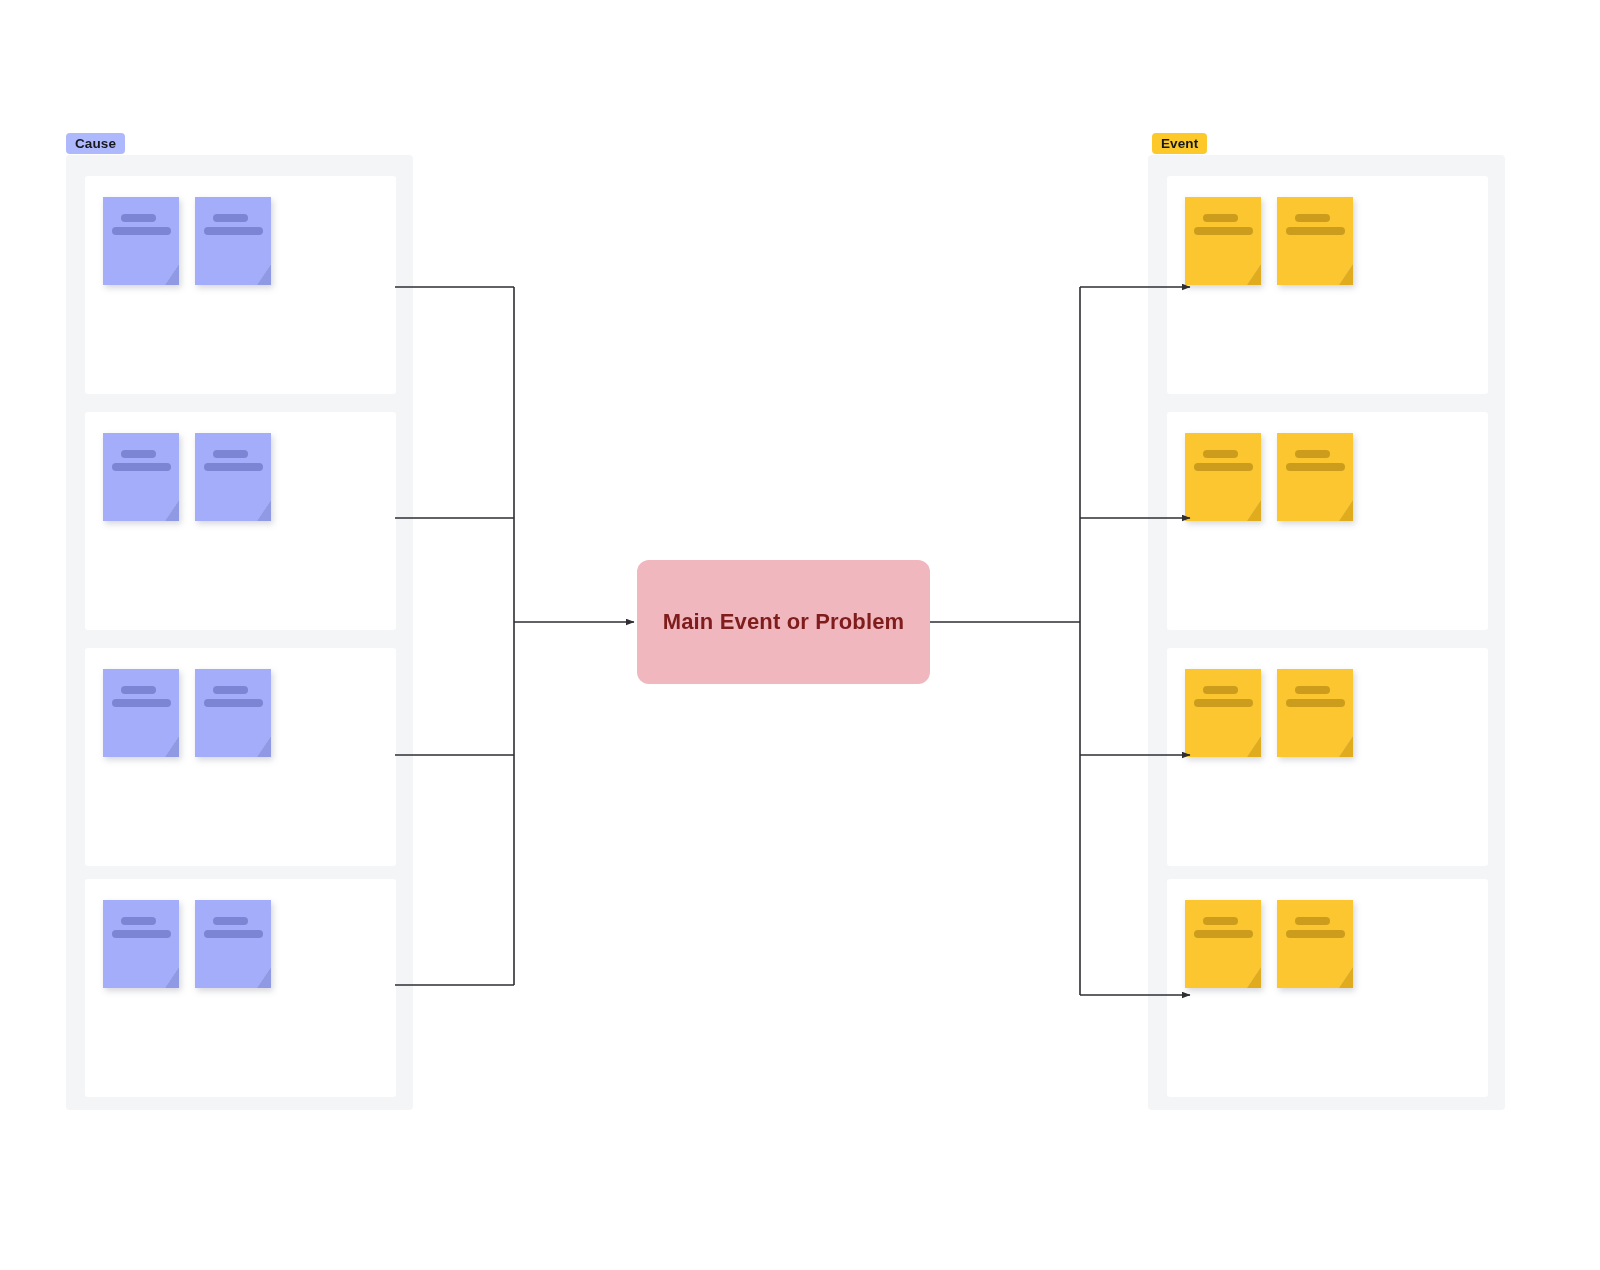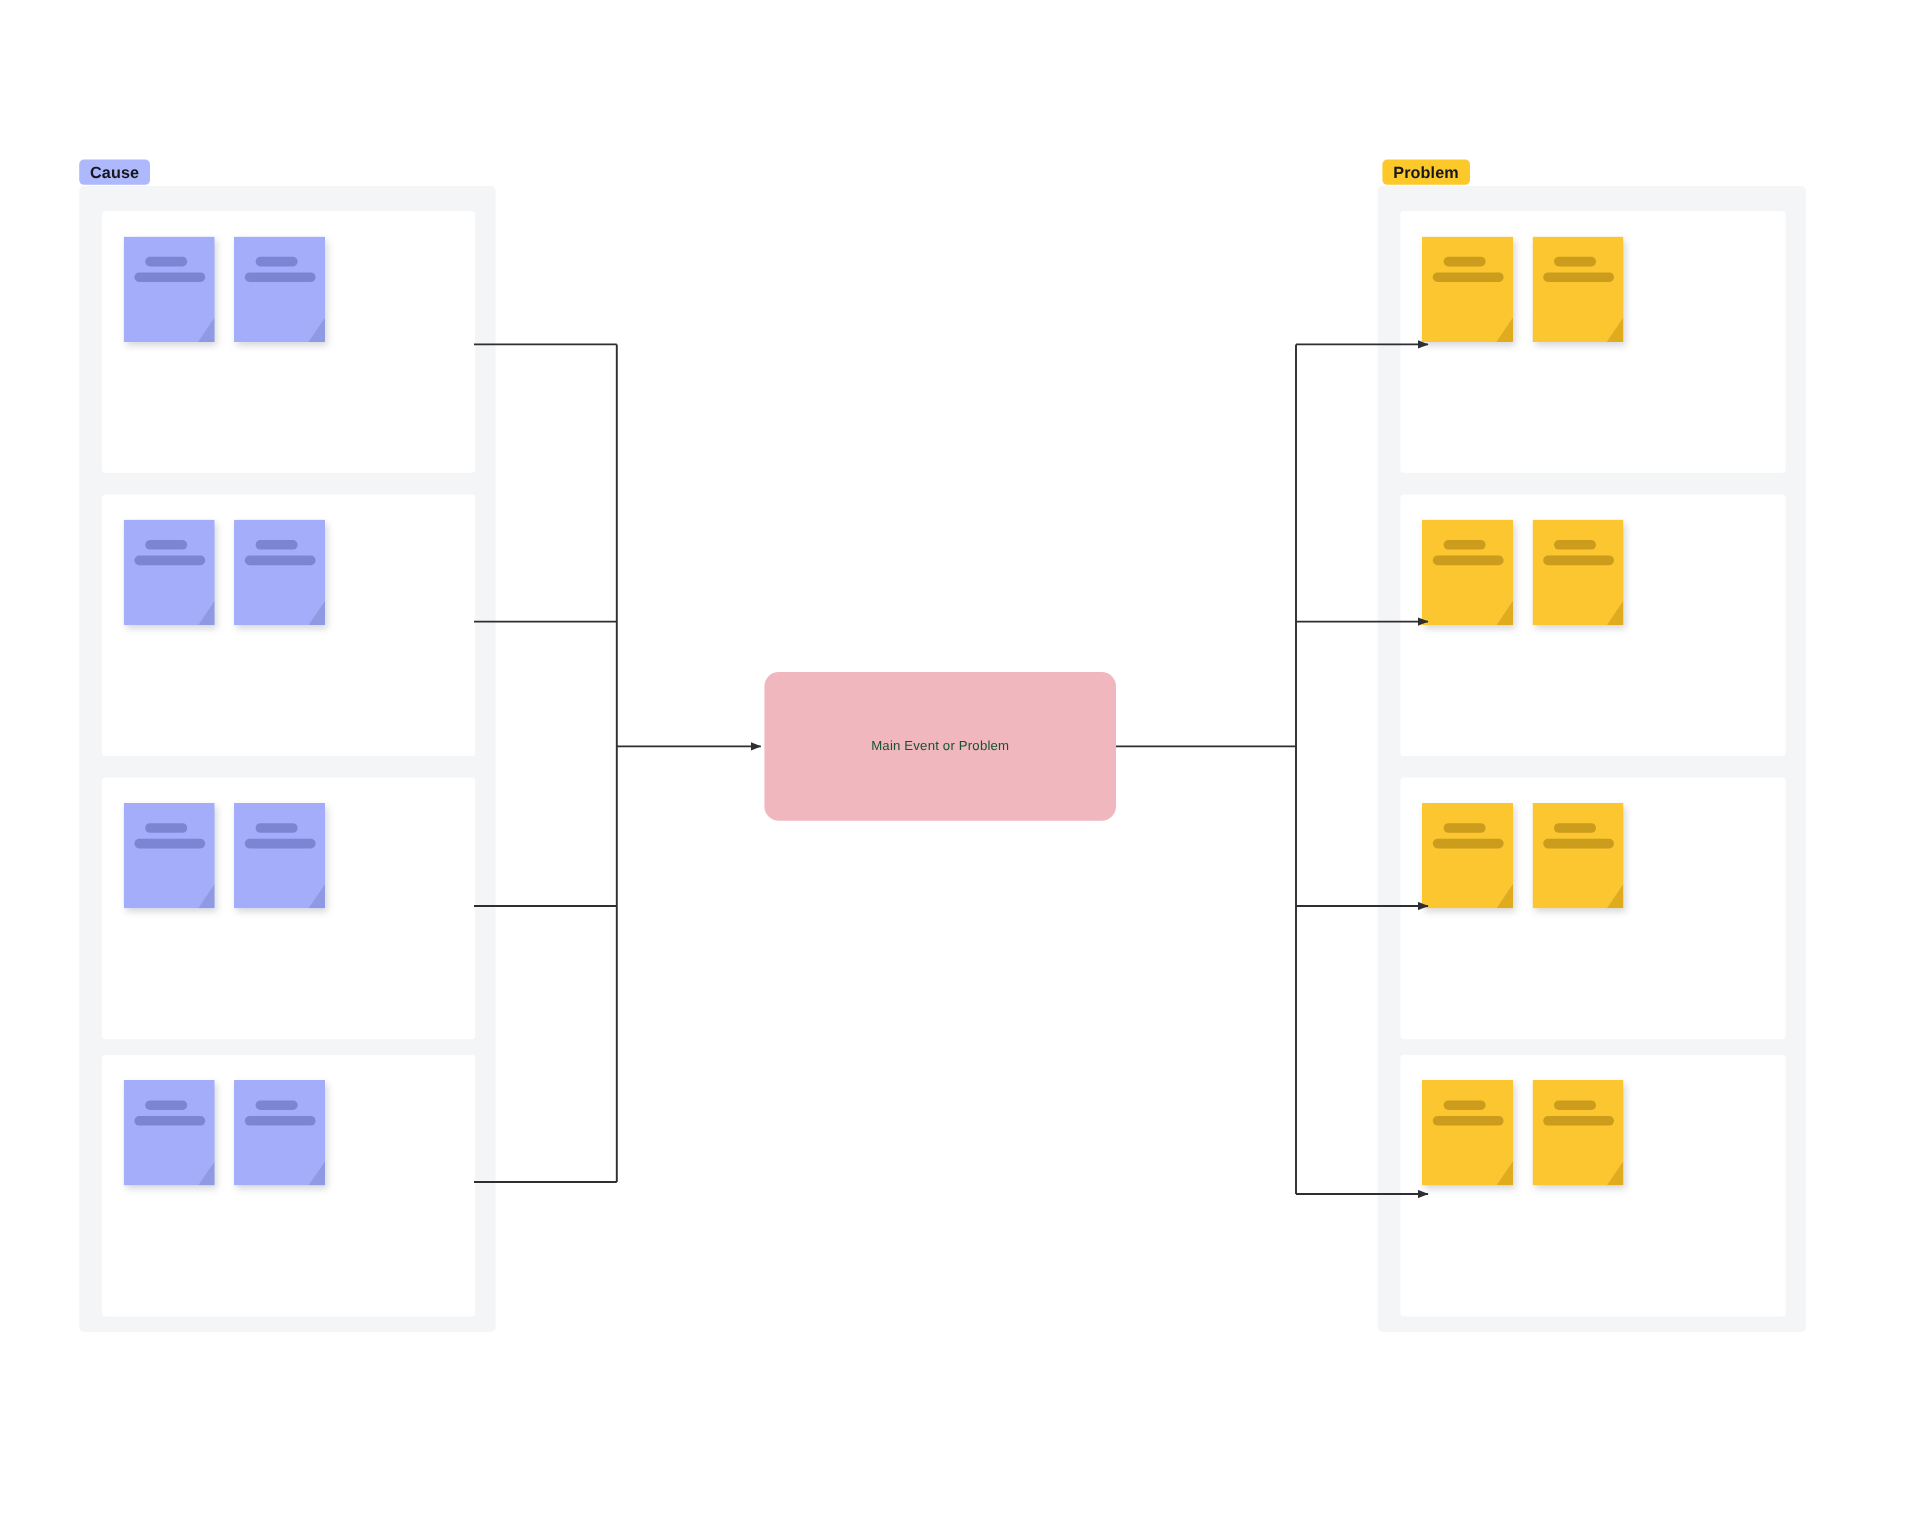--- a/index.html
+++ b/index.html
@@ -121,44 +121,44 @@
     top: 560px;
     width: 293px;
     height: 124px;
     background: #f0b7bf;
     border-radius: 12px;
     display: flex;
     align-items: center;
     justify-content: center;
   }
   #event-label {
-    font-size: 11px;
-    color: #14532d;
-    font-weight: 400;
+    font-size: 22px;
+    color: #7f1d1d;
+    font-weight: 700;
     letter-spacing: .15px;
   }
 
   
   #wires {
     position: absolute;
     left: 0; top: 0;
     width: 1600px;
     height: 1270px;
     pointer-events: none;
   }
   #wires path, #wires line { stroke: #2e2e33; stroke-width: 1.6; fill: none; }
 </style>
 </head>
 <body>
 
 <div id="canvas">
 
   <div class="side-badge" id="cause-badge">Cause</div>
 
-  <div class="side-badge" id="effect-badge">Problem</div>
+  <div class="side-badge" id="effect-badge">Event</div>
 
   <div class="panel" id="cause-panel"></div>
   <div class="panel" id="effect-panel"></div>
 
   <div class="group-card cause-card g1">
     <div class="note-row">
       <div class="note purple">
         <div class="note-body"></div>
         <div class="note-fold"></div>
         <div class="note-lines">

